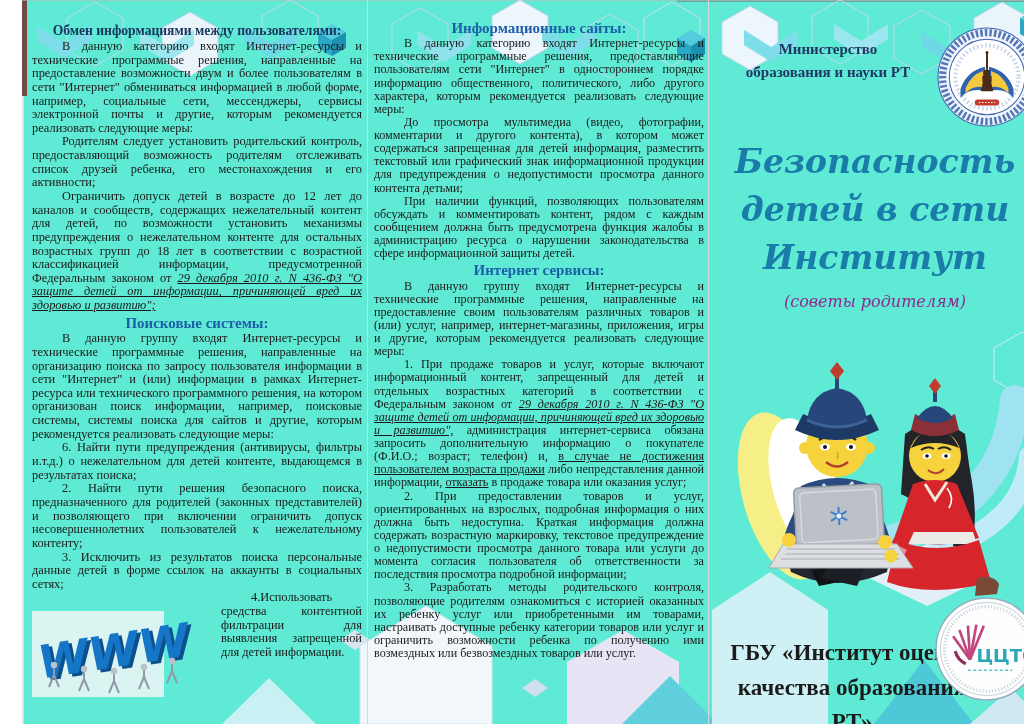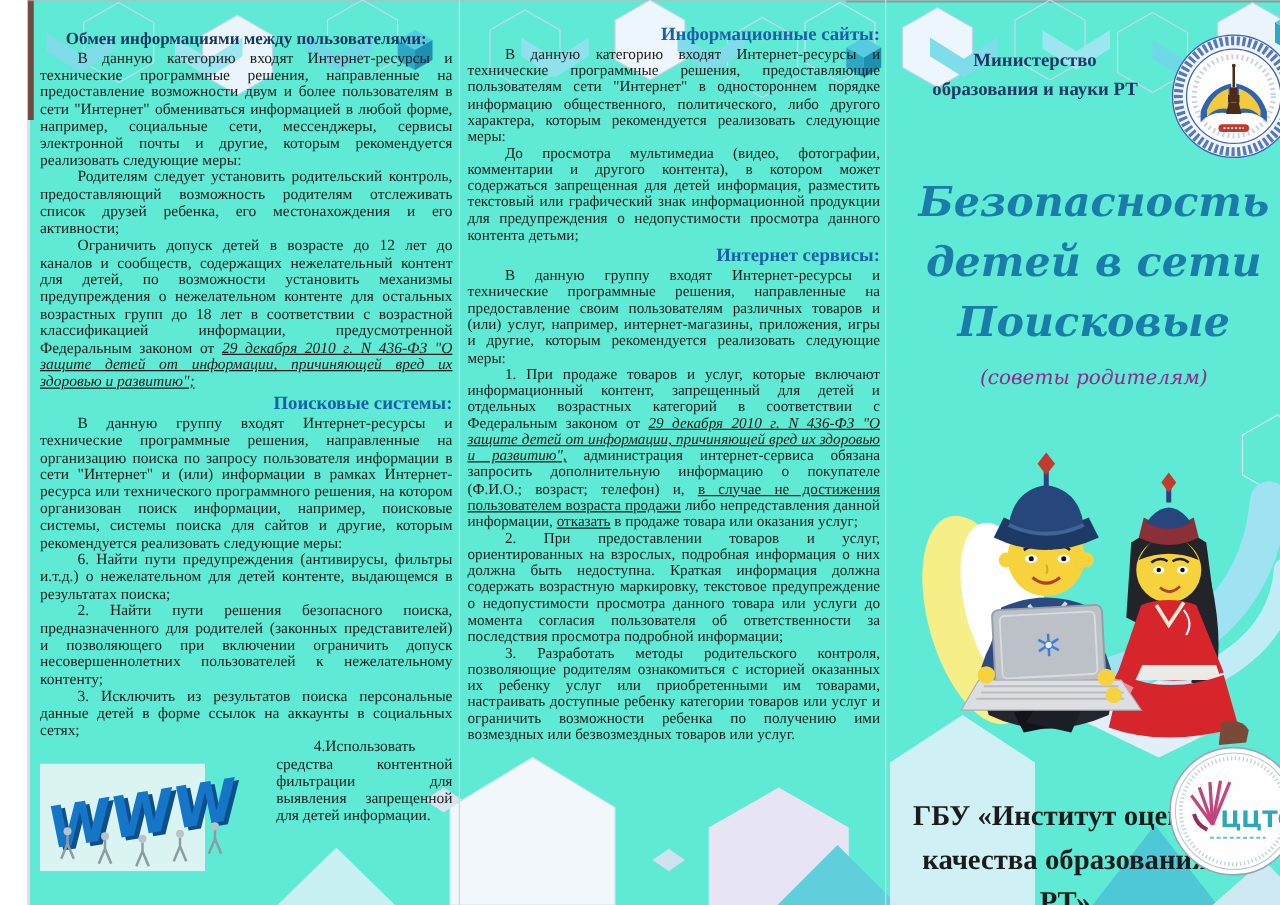--- a/index.html
+++ b/index.html
@@ -9,21 +9,21 @@
   .fold{position:absolute;top:0;width:1px;height:724px;background:#d2d5da;z-index:1;}
   .fold1{left:345px;} .fold2{left:686px;}
   .panel{position:absolute;z-index:2;}
   .panel-left{left:10px;top:24px;width:330px;height:696px;}
   .panel-mid{left:352px;top:18px;width:330px;height:702px;}
   .panel-right{left:690px;top:20px;width:326px;height:700px;}
   .panel-left{font-size:12.4px;line-height:1.1;}
   .panel-mid{font-size:12.15px;line-height:1.08;}
   .bp{margin:0;text-align:justify;text-indent:30px;}
   .h-navy{margin:0 0 1px 0;font-size:13.6px;font-weight:bold;text-align:center;color:#17365f;}
-  .h-blue{margin:2px 0 1px 0;font-size:15px;font-weight:bold;text-align:right;color:#1b5fa8;}
+  .h-blue{margin:2px 0 1px 0;font-size:15px;font-weight:bold;text-align:center;color:#1b5fa8;}
   .law{font-style:italic;text-decoration:underline;}
   .u{text-decoration:underline;}
   .www{float:left;width:185px;height:102px;margin:4px 4px 0 0;}
   
   .ministry-text{position:absolute;top:18px;left:6px;width:220px;text-align:center;
      font-weight:bold;font-size:15px;line-height:1.55;color:#1f3864;}
   .seal{position:absolute;}
   .ministry-seal{top:6px;right:0px;width:102px;height:102px;}
   .cover-title{position:absolute;top:118px;left:0;width:326px;text-align:center;
      font-family:"DejaVu Serif",serif;font-style:italic;font-weight:bold;
@@ -130,20 +130,21 @@
         </g>
       </svg>
     </div>
     <p class="bp"><span>4.Использовать средства контентной фильтрации для выявления запрещенной для детей информации.</span></p>
   </section>
 
   <section class="panel panel-mid">
     <h2 class="h-blue">Информационные сайты:</h2>
     <p class="bp"><span>В данную категорию входят Интернет-ресурсы и технические программные решения, предоставляющие пользователям сети "Интернет" в одностороннем порядке информацию общественного, политического, либо другого характера, которым рекомендуется реализовать следующие меры:</span></p>
     <p class="bp"><span>До просмотра мультимедиа (видео, фотографии, комментарии и другого контента), в котором может содержаться запрещенная для детей информация, разместить текстовый или графический знак информационной продукции для предупреждения о недопустимости просмотра данного контента детьми;</span></p>
+    <p class="bp"><span>При наличии функций, позволяющих пользователям обсуждать и комментировать контент, рядом с каждым сообщением должна быть предусмотрена функция жалобы в администрацию ресурса о нарушении законодательства в сфере информационной защиты детей.</span></p>
     <h2 class="h-blue">Интернет сервисы:</h2>
     <p class="bp"><span>В данную группу входят Интернет-ресурсы и технические программные решения, направленные на предоставление своим пользователям различных товаров и (или) услуг, например, интернет-магазины, приложения, игры и другие, которым рекомендуется реализовать следующие меры:</span></p>
     <p class="bp">
       <span>1. При продаже товаров и услуг, которые включают информационный контент, запрещенный для детей и отдельных возрастных категорий в соответствии с Федеральным законом от </span><span class="law">29 декабря 2010 г. N 436-ФЗ "О защите детей от информации, причиняющей вред их здоровью и развитию",</span><span> администрация интернет-сервиса обязана запросить дополнительную информацию о покупателе (Ф.И.О.; возраст; телефон) и, </span><span class="u">в случае не достижения пользователем возраста продажи</span><span> либо непредставления данной информации, </span><span class="u">отказать</span><span> в продаже товара или оказания услуг;</span>
     </p>
     <p class="bp"><span>2. При предоставлении товаров и услуг, ориентированных на взрослых, подробная информация о них должна быть недоступна. Краткая информация должна содержать возрастную маркировку, текстовое предупреждение о недопустимости просмотра данного товара или услуги до момента согласия пользователя об ответственности за последствия просмотра подробной информации;</span></p>
     <p class="bp"><span>3. Разработать методы родительского контроля, позволяющие родителям ознакомиться с историей оказанных их ребенку услуг или приобретенными им товарами, настраивать доступные ребенку категории товаров или услуг и ограничить возможности ребенка по получению ими возмездных или безвозмездных товаров или услуг.</span></p>
   </section>
 
   <section class="panel panel-right">
@@ -165,21 +166,21 @@
       <rect x="47" y="43" width="6" height="6" fill="#4a2c18"></rect>
       <line x1="50" y1="27" x2="50" y2="43" stroke="#4a2c18" stroke-width="2"></line>
       <circle cx="50" cy="26" r="1.5" fill="#4a2c18"></circle>
       <rect x="38" y="72" width="24" height="6" rx="3" fill="#c0392b"></rect>
       <line x1="42" y1="75" x2="58" y2="75" stroke="#ffffff" stroke-width="1.2" stroke-dasharray="1.5 1.5"></line>
     </svg>
 
     <div class="cover-title">
       <span>Безопасность</span><br>
       <span>детей в сети</span><br>
-      <span>Поисковые</span>
+      <span>Институт</span>
     </div>
     <div class="cover-subtitle">(советы родителям)</div>
 
     <svg class="illustration" width="312" height="276" viewBox="0 0 312 276">
 
       <ellipse cx="64" cy="158" rx="40" ry="86" transform="rotate(-16 64 158)" fill="#f6ee86"></ellipse>
       <ellipse cx="86" cy="150" rx="32" ry="72" transform="rotate(-16 86 150)" fill="#ffffff"></ellipse>
       <path d="M140,210 Q286,180 296,62" stroke="#9fe2f2" stroke-width="30" fill="none" stroke-linecap="round"></path>
       <path d="M160,228 Q304,204 310,118" stroke="#c0ecf8" stroke-width="20" fill="none" stroke-linecap="round"></path>
       <polygon points="150,240 208,206 266,240 208,268" fill="#e2eff8"></polygon>

